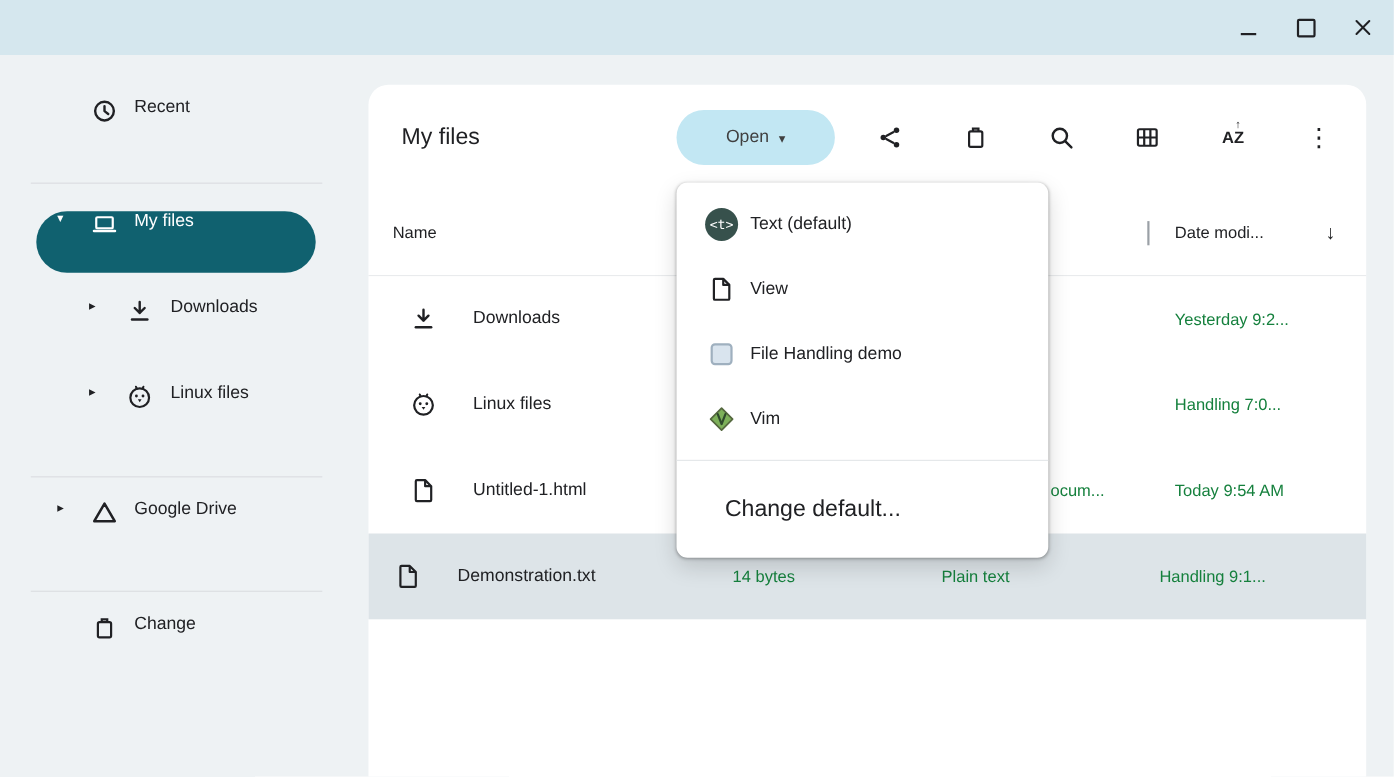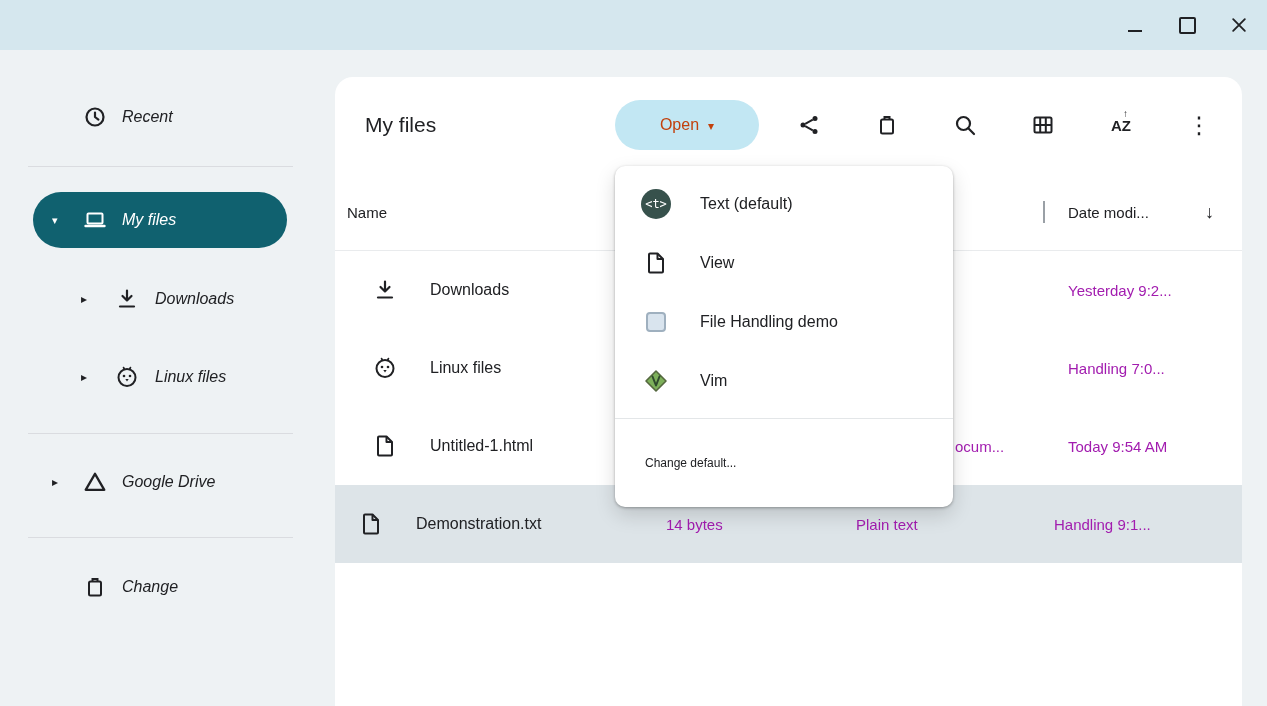--- a/index.html
+++ b/index.html
@@ -12,80 +12,80 @@
   }
   
   .titlebar{position:absolute;top:0;left:0;right:0;height:50px;background:#d5e7ee;
     display:flex;justify-content:flex-end;align-items:center;padding-right:6px;gap:8px;}
   .win-btn{width:44px;height:44px;border:none;background:none;display:flex;
     align-items:center;justify-content:center;cursor:pointer;padding:0;}
   .glyph-min{width:14px;height:2.5px;background:#202124;margin-top:12px;}
   .glyph-max{width:13px;height:13px;border:2.4px solid #202124;border-radius:2px;}
   
   .sidebar{position:absolute;top:50px;left:0;width:335px;bottom:0;padding-top:39px;box-sizing:border-box;}
-  .nav-item{display:flex;align-items:center;height:56px;padding-left:52px;
-    font-size:16px;font-weight:500;color:#202124;cursor:pointer;font-style:italic;}
+  .nav-item{display:flex;align-items:flex-start;height:56px;padding-left:52px;
+    font-size:16px;font-weight:500;color:#202124;cursor:pointer;}
   .slot{width:31px;flex:none;display:flex;align-items:center;font-size:12px;color:#202124;}
   .nav-icon{width:24px;height:24px;flex:none;margin-right:15px;display:flex;align-items:center;justify-content:center;}
   .nav-item.sub{padding-left:81px;}
   .nav-item.sub .slot{width:34px;}
   .nav-item.sub .nav-icon{margin-right:16px;}
   .pill{margin:25px 48px 0 33px;padding-left:19px;height:56px;background:#10616f;
     border-radius:28px;color:#fff;}
   .pill .slot{color:#fff;font-size:11px;}
   .side-divider{height:1px;background:#dadce0;margin-left:28px;width:265px;}
   
   .card{position:absolute;left:335px;top:77px;right:25px;bottom:0;background:#fff;
     border-radius:18px 18px 0 0;}
   .card-header{display:flex;align-items:center;height:96px;padding-left:30px;}
   .page-title{font-size:21px;font-weight:500;margin:0;width:250px;color:#202124;}
   .open-btn{width:144px;height:50px;border:none;border-radius:26px;background:#c2e7f3;
-    color:#c2410c;font-size:16px;font-weight:500;display:flex;align-items:center;
+    color:#404040;font-size:16px;font-weight:500;display:flex;align-items:center;
     justify-content:center;gap:9px;cursor:pointer;font-family:inherit;}
   .open-caret{font-size:12px;margin-top:2px;}
   .tool-group{display:flex;margin-left:26px;gap:30px;}
   .icon-btn{width:48px;height:48px;border:none;background:none;display:flex;
     align-items:center;justify-content:center;cursor:pointer;padding:0;}
   .az-wrap{position:relative;font-weight:700;font-size:15px;color:#202124;line-height:1;}
   .az-up{position:absolute;top:-9px;left:12px;font-size:10px;font-weight:700;}
   .kebab{font-size:23px;color:#202124;line-height:1;}
   
   .col-header{position:relative;height:77px;border-bottom:1px solid #e9ebed;}
   .col-label{position:absolute;top:50%;transform:translateY(-50%);font-size:15px;
     font-weight:500;color:#202124;cursor:pointer;}
-  .col-name{left:12px;}
+  .col-name{left:22px;}
   .col-sep{position:absolute;left:708px;top:50%;transform:translateY(-50%);
     width:2px;height:22px;background:#9aa0a6;}
   .col-date{left:733px;text-align:right;}
   .col-sort-arrow{position:absolute;left:870px;top:50%;transform:translateY(-50%);
     font-size:18px;color:#202124;cursor:pointer;}
   
   .file-row{display:grid;grid-template-columns:307px 190px 198px 1fr;align-items:center;
     height:78px;padding-left:38px;cursor:pointer;}
   .file-row.selected{background:#dde4e8;padding-left:24px;}
   .cell-name{display:flex;align-items:center;gap:33px;font-size:16px;color:#202124;min-width:0;}
-  .cell-meta{font-size:15px;color:#a21caf;}
+  .cell-meta{font-size:15px;color:#15803d;}
   .type-shift{padding-left:85px;}
   .ficon{width:24px;height:24px;flex:none;display:flex;align-items:center;justify-content:center;}
   
   .menu{position:absolute;left:280px;top:89px;width:338px;background:#fff;z-index:20;
     border-radius:10px;padding-top:8px;
     box-shadow:0 1px 3px rgba(0,0,0,.3),0 8px 20px rgba(0,0,0,.15);}
   .menu-item{display:flex;align-items:center;height:59px;padding-left:22px;font-size:16px;
     color:#202124;cursor:pointer;}
   .menu-icon-slot{width:38px;flex:none;display:flex;align-items:center;justify-content:center;}
-  .menu-label{margin-left:25px;}
+  .menu-label{margin-left:7px;}
   .text-badge{width:30px;height:30px;border-radius:50%;background:#37514c;color:#fff;
     font-family:"DejaVu Sans Mono","Liberation Mono",monospace;font-size:12px;
     display:flex;align-items:center;justify-content:center;}
   .fh-icon{width:20px;height:20px;border-radius:4px;background:#d9e4ee;
     border:2px solid #9fb0bf;box-sizing:border-box;}
   .menu-divider{height:1px;background:#e3e6e8;margin-top:8px;}
-  .menu-footer{height:88px;display:flex;align-items:center;padding-left:30px;
-    font-size:12px;color:#202124;cursor:pointer;}
+  .menu-footer{height:88px;display:flex;align-items:center;padding-left:44px;
+    font-size:21px;color:#202124;cursor:pointer;}
   svg{display:block;}
 </style>
 </head>
 <body>
 
 <div class="titlebar">
   <button class="win-btn">
     <span class="glyph-min"></span>
   </button>
   <button class="win-btn">

